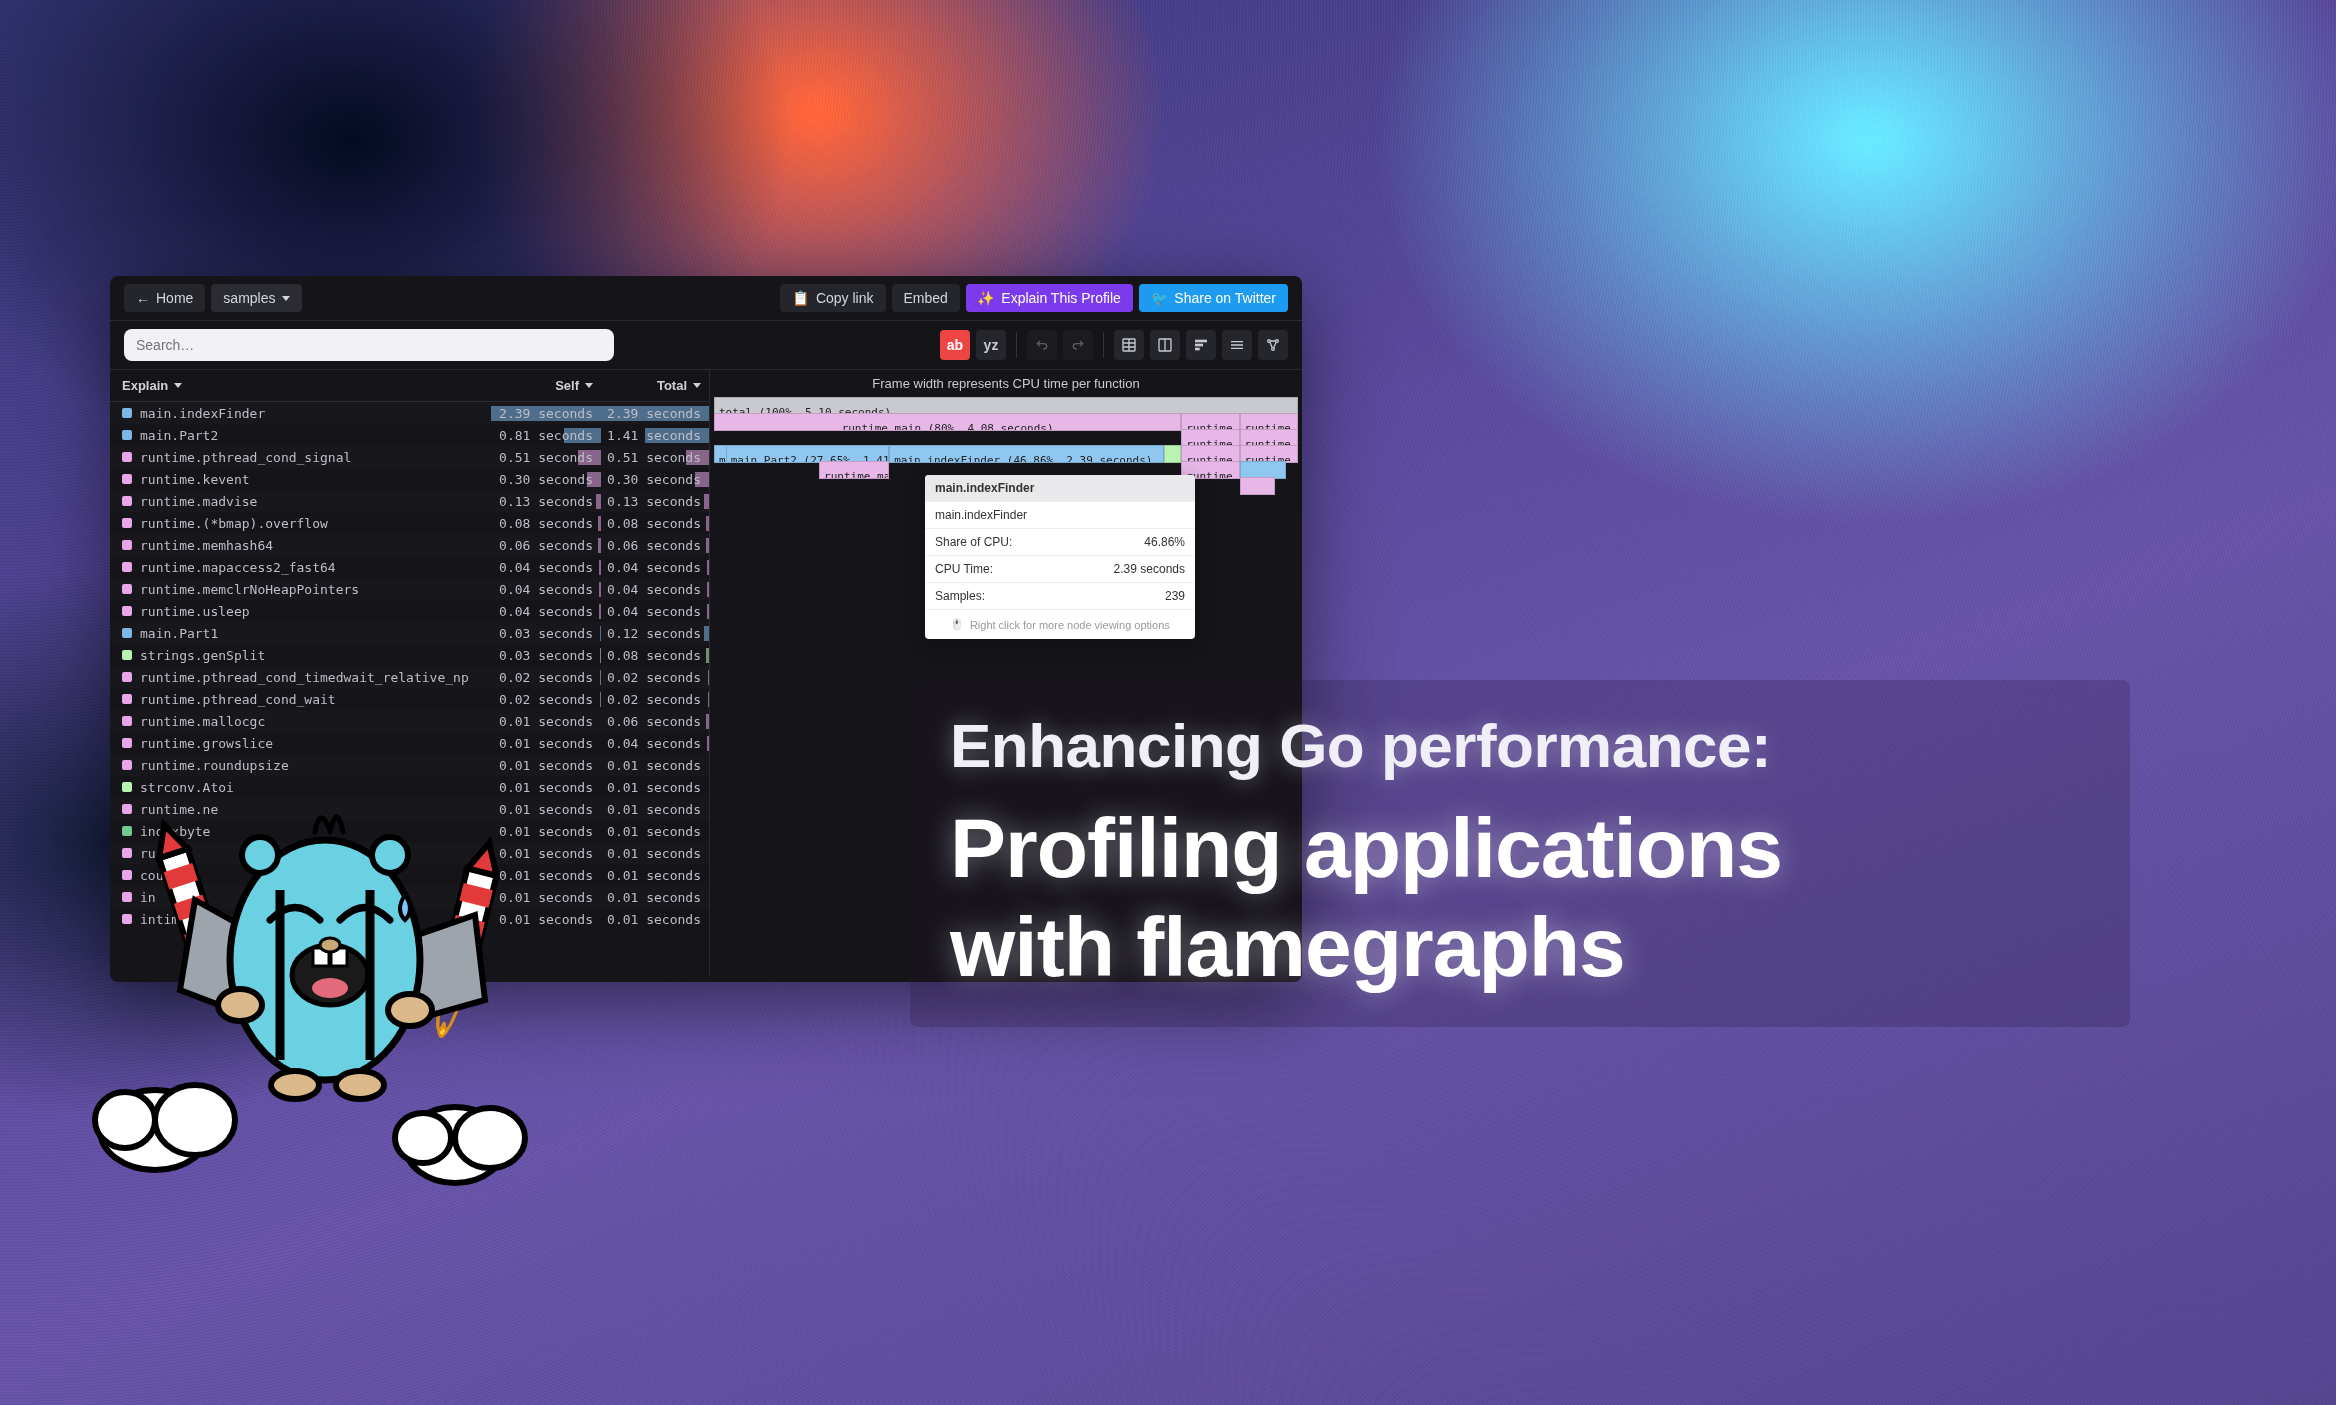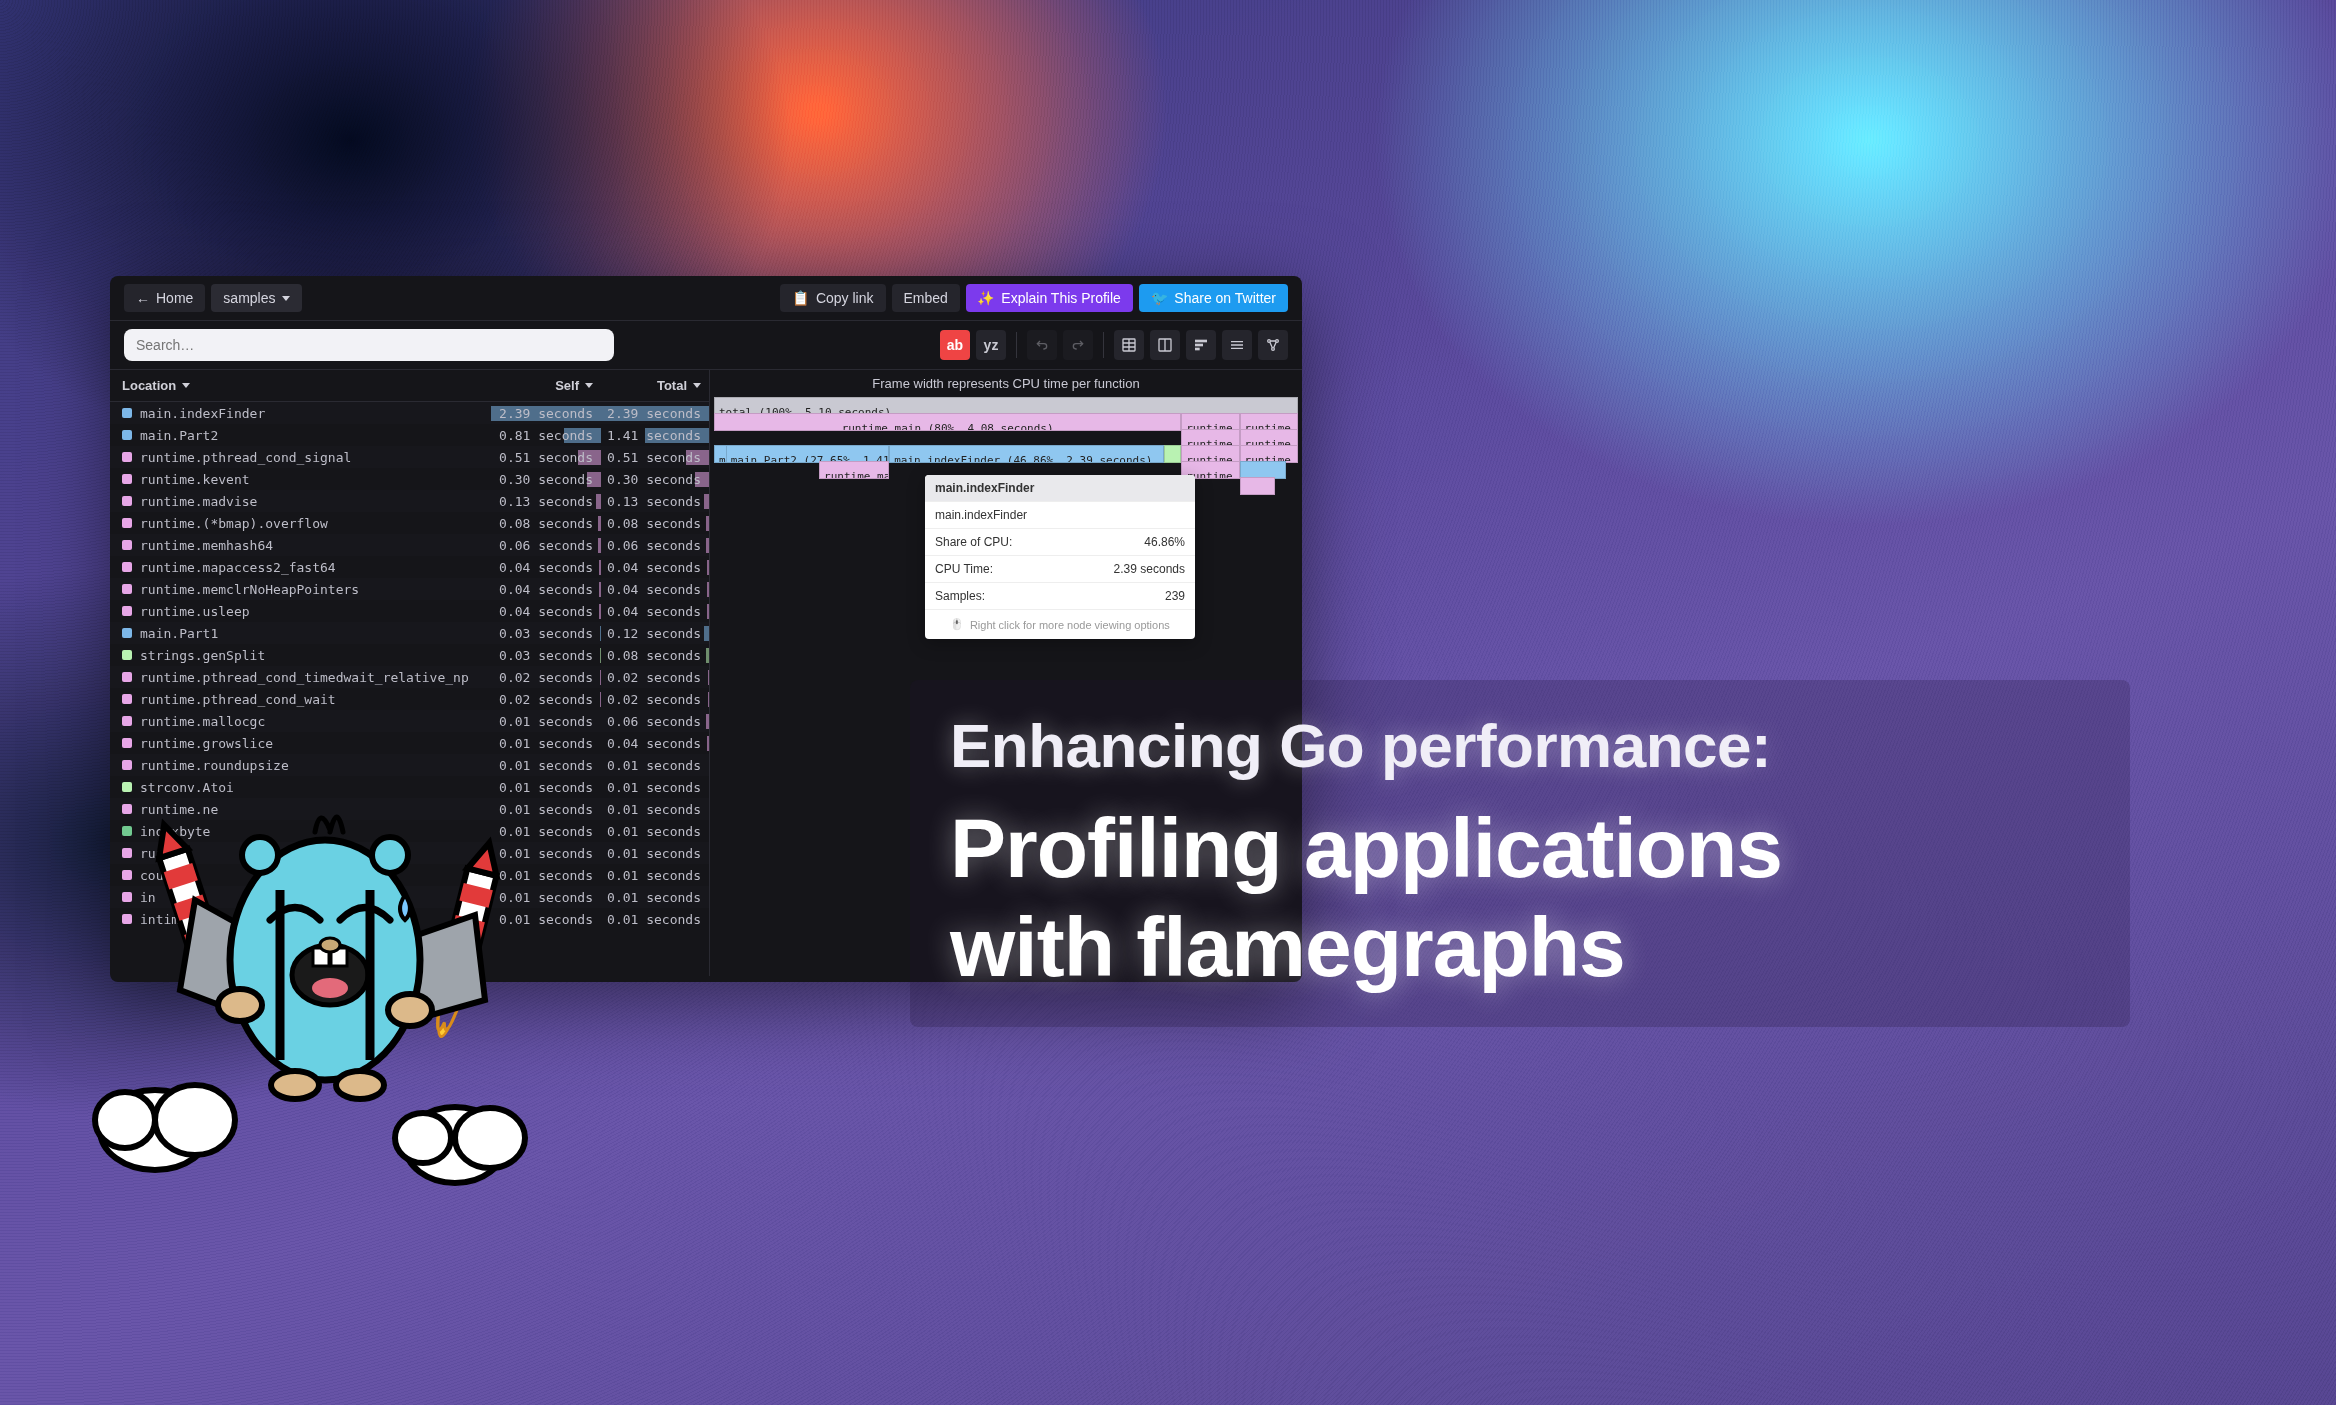--- a/index.html
+++ b/index.html
@@ -174,21 +174,21 @@
             <path d="M7 7l4 9M17 7l-4 9M8 6h8"></path>
           </svg>
         </div>
     </div>
   </div>
 
   <div class="content">
     <div class="left">
       <div class="th-row">
         <div class="th-loc">
-            <span>Location</span>
+            <span>Explain</span>
             <span class="caret"></span>
           </div>
         <div class="th-self">
             <span>Self</span>
             <span class="caret"></span>
           </div>
         <div class="th-total">
             <span>Total</span>
             <span class="caret"></span>
           </div>

